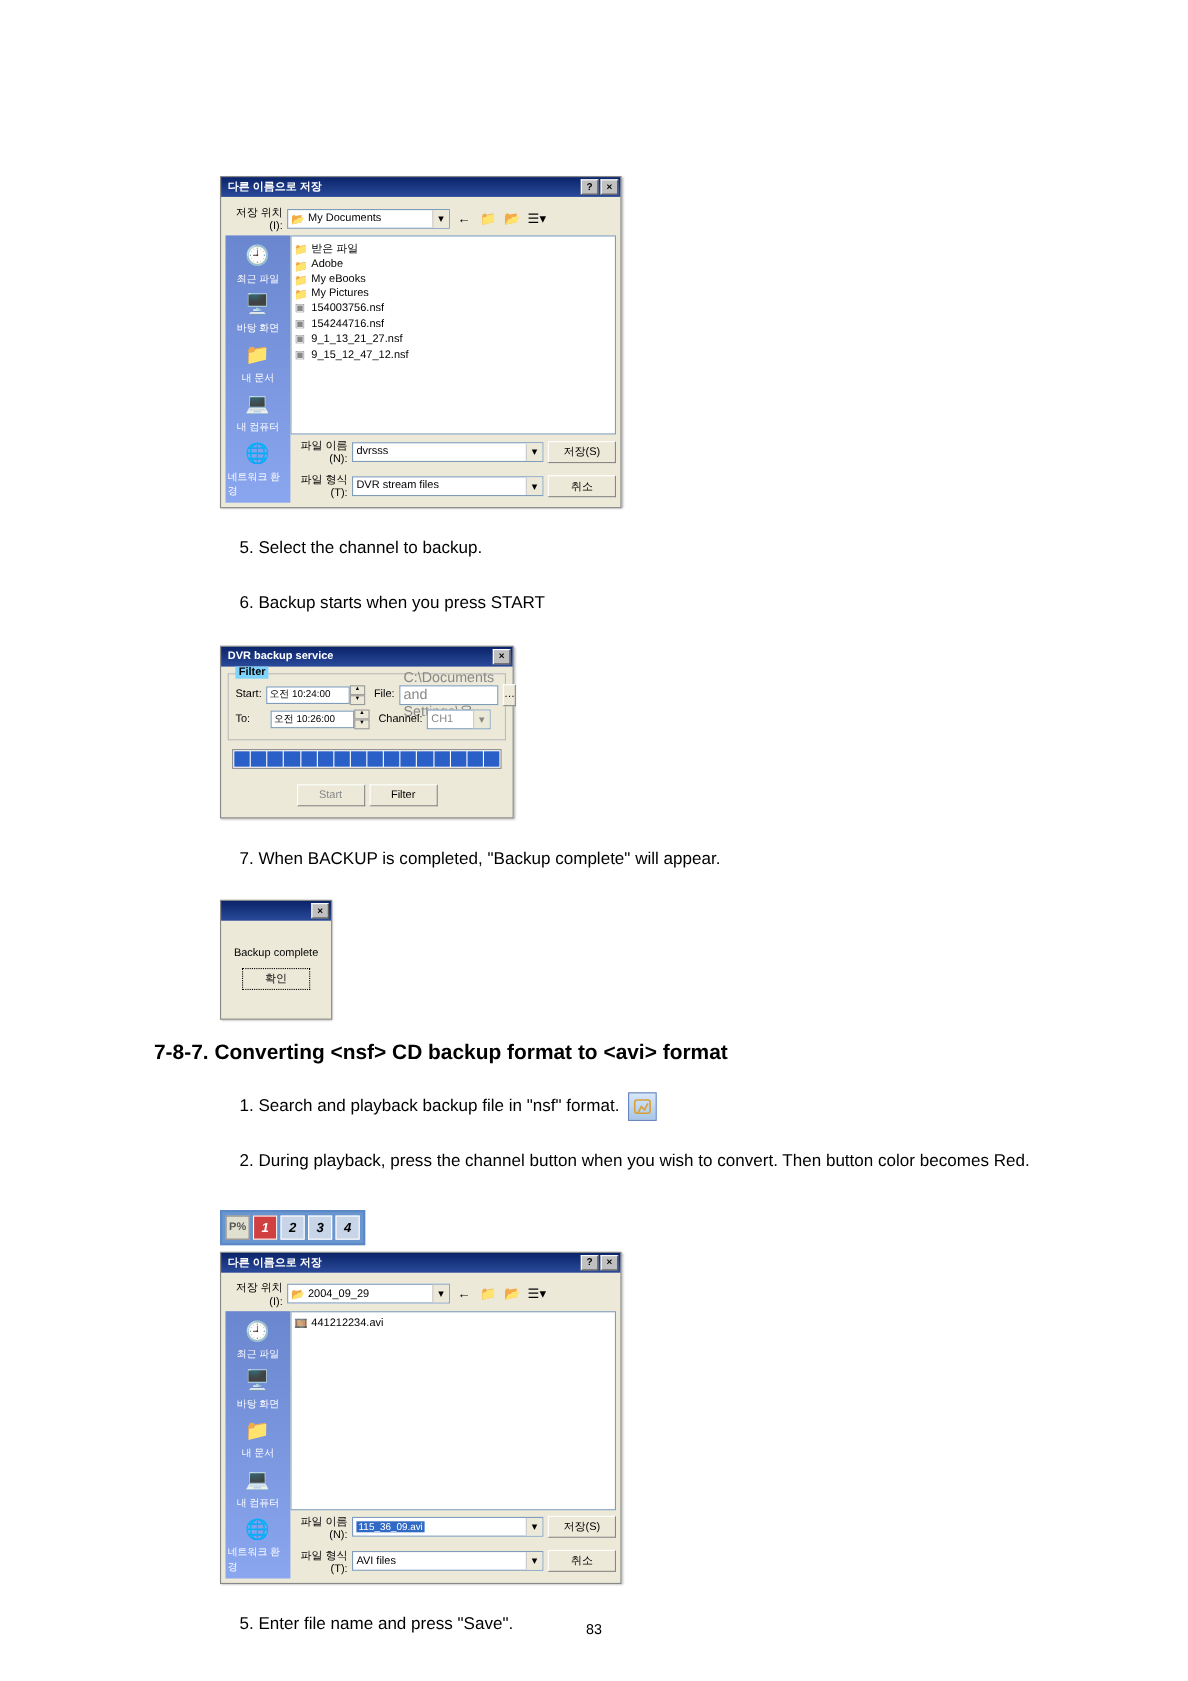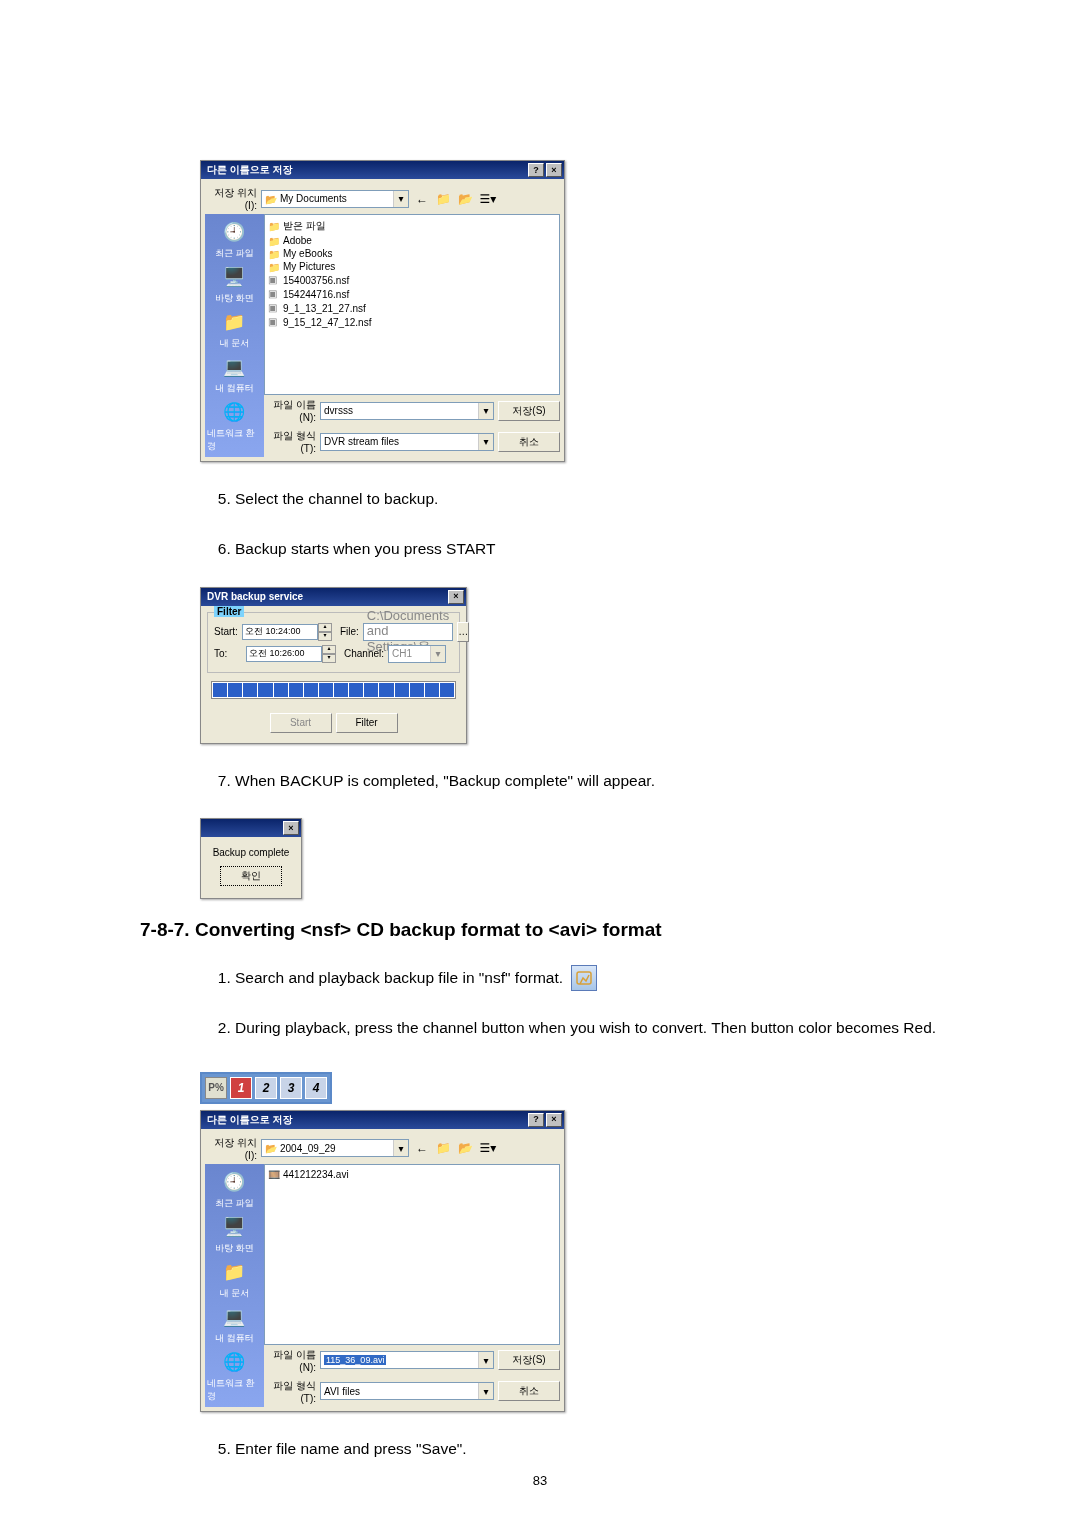--- a/index.html
+++ b/index.html
@@ -275,21 +275,21 @@
   }
   .small-dialog {
     width: 100px;
     border: 1px solid #888;
     background: #ece9d8;
     font-size: 10px;
     margin-left: 60px;
     box-shadow: 1px 1px 2px #aaa;
   }
   .small-dialog .body {
-    padding: 10px 8px;
+    padding: 24px 8px;
     text-align: center;
   }
   .channel-bar {
     display: inline-flex;
     margin: 6px 0 6px 60px;
     border: 2px solid #5b89c8;
     background: #6a96d0;
     padding: 3px;
     gap: 3px;
     align-items: center;

